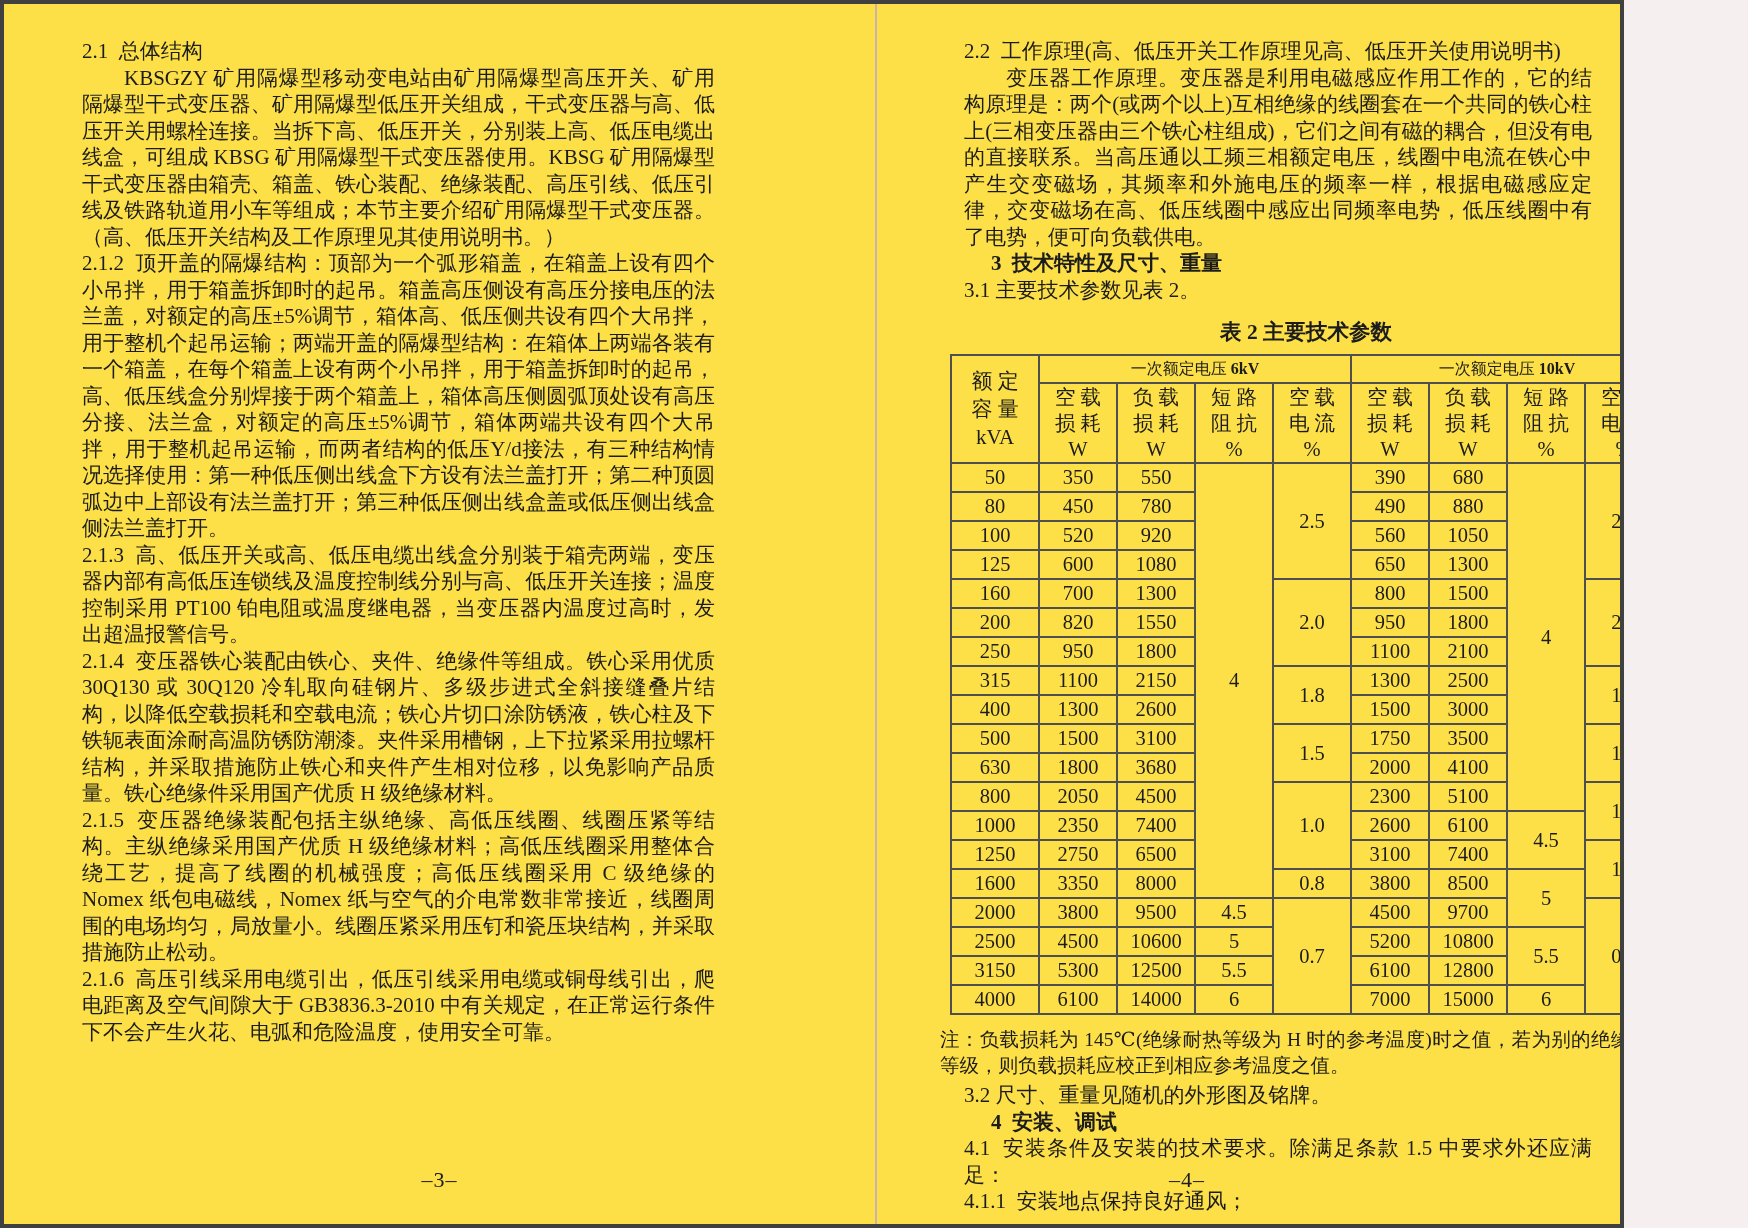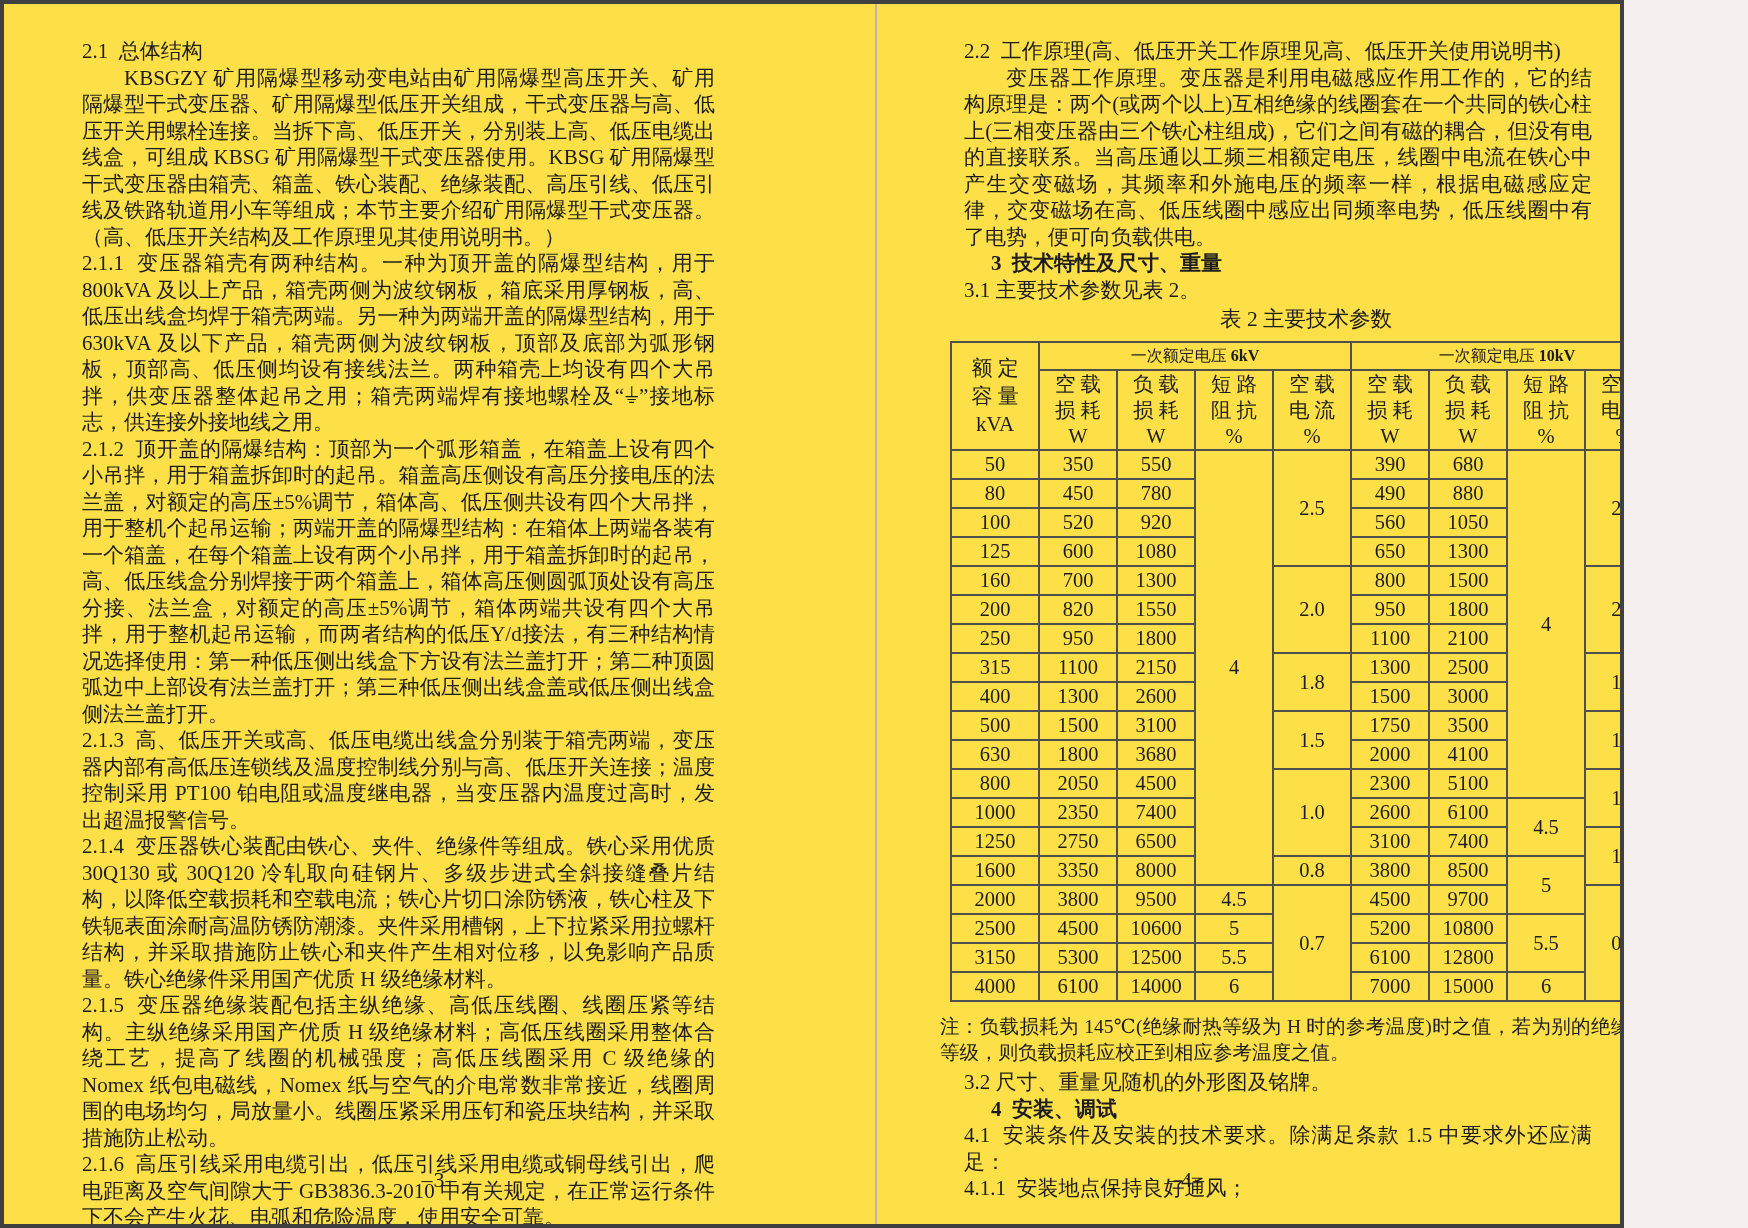--- a/index.html
+++ b/index.html
@@ -30,22 +30,22 @@
   .page-left{left:0;width:871px;padding:34px 160px 0 78px;}
   .page-right{left:873px;width:875px;padding:34px 160px 0 87px;}
   .para{
     margin:0;
     font-size:21px;line-height:26.5px;
     text-align:justify;
   }
   .para.indent{text-indent:2em;}
   .para.bold{font-weight:bold;margin-left:27px;}
   .table-caption{
-    margin:3px 0 0 -14px;width:712px;
-    font-size:21.5px;line-height:26px;text-align:center;
+    margin:16px 0 0 -14px;width:712px;
+    font-size:21.5px;line-height:26px;text-align:center;font-weight:bold;
   }
   table.tech-table{
     border-collapse:collapse;table-layout:fixed;
     margin:9px 0 0 -14px;width:712px;
   }
   .tech-table col.c-cap{width:88px;}
   .tech-table col.c-num{width:78px;}
   .tech-table th,.tech-table td{
     border:2px solid #4f4f4f;
     text-align:center;vertical-align:middle;
@@ -70,21 +70,20 @@
 </style>
 </head>
 <body>
 
 <div class="sheet">
 
   <div class="page page-left">
     <div>
         <p class="para">2.1&nbsp;&nbsp;总体结构</p>
         <p class="para indent">KBSGZY 矿用隔爆型移动变电站由矿用隔爆型高压开关、矿用隔爆型干式变压器、矿用隔爆型低压开关组成，干式变压器与高、低压开关用螺栓连接。当拆下高、低压开关，分别装上高、低压电缆出线盒，可组成 KBSG 矿用隔爆型干式变压器使用。KBSG 矿用隔爆型干式变压器由箱壳、箱盖、铁心装配、绝缘装配、高压引线、低压引线及铁路轨道用小车等组成；本节主要介绍矿用隔爆型干式变压器。（高、低压开关结构及工作原理见其使用说明书。）</p>
-        <p class="para">2.1.1&nbsp;&nbsp;变压器箱壳有两种结构。一种为顶开盖的隔爆型结构，用于 800kVA 及以上产品，箱壳两侧为波纹钢板，箱底采用厚钢板，高、低压出线盒均焊于箱壳两端。另一种为两端开盖的隔爆型结构，用于 630kVA 及以下产品，箱壳两侧为波纹钢板，顶部及底部为弧形钢板，顶部高、低压侧均设有接线法兰。两种箱壳上均设有四个大吊拌，供变压器整体起吊之用；箱壳两端焊有接地螺栓及“⏚”接地标志，供连接外接地线之用。</p>
         <p class="para">2.1.2&nbsp;&nbsp;顶开盖的隔爆结构：顶部为一个弧形箱盖，在箱盖上设有四个小吊拌，用于箱盖拆卸时的起吊。箱盖高压侧设有高压分接电压的法兰盖，对额定的高压±5%调节，箱体高、低压侧共设有四个大吊拌，用于整机个起吊运输；两端开盖的隔爆型结构：在箱体上两端各装有一个箱盖，在每个箱盖上设有两个小吊拌，用于箱盖拆卸时的起吊，高、低压线盒分别焊接于两个箱盖上，箱体高压侧圆弧顶处设有高压分接、法兰盒，对额定的高压±5%调节，箱体两端共设有四个大吊拌，用于整机起吊运输，而两者结构的低压Y/d接法，有三种结构情况选择使用：第一种低压侧出线盒下方设有法兰盖打开；第二种顶圆弧边中上部设有法兰盖打开；第三种低压侧出线盒盖或低压侧出线盒侧法兰盖打开。</p>
         <p class="para">2.1.3&nbsp;&nbsp;高、低压开关或高、低压电缆出线盒分别装于箱壳两端，变压器内部有高低压连锁线及温度控制线分别与高、低压开关连接；温度控制采用 PT100 铂电阻或温度继电器，当变压器内温度过高时，发出超温报警信号。</p>
         <p class="para">2.1.4&nbsp;&nbsp;变压器铁心装配由铁心、夹件、绝缘件等组成。铁心采用优质 30Q130 或 30Q120 冷轧取向硅钢片、多级步进式全斜接缝叠片结构，以降低空载损耗和空载电流；铁心片切口涂防锈液，铁心柱及下铁轭表面涂耐高温防锈防潮漆。夹件采用槽钢，上下拉紧采用拉螺杆结构，并采取措施防止铁心和夹件产生相对位移，以免影响产品质量。铁心绝缘件采用国产优质 H 级绝缘材料。</p>
         <p class="para">2.1.5&nbsp;&nbsp;变压器绝缘装配包括主纵绝缘、高低压线圈、线圈压紧等结构。主纵绝缘采用国产优质 H 级绝缘材料；高低压线圈采用整体合绕工艺，提高了线圈的机械强度；高低压线圈采用 C 级绝缘的 Nomex 纸包电磁线，Nomex 纸与空气的介电常数非常接近，线圈周围的电场均匀，局放量小。线圈压紧采用压钉和瓷压块结构，并采取措施防止松动。</p>
         <p class="para">2.1.6&nbsp;&nbsp;高压引线采用电缆引出，低压引线采用电缆或铜母线引出，爬电距离及空气间隙大于 GB3836.3-2010 中有关规定，在正常运行条件下不会产生火花、电弧和危险温度，使用安全可靠。</p>
       </div>
     <div class="page-num">–3–</div>
   </div>
 
   <div class="divider"></div>

